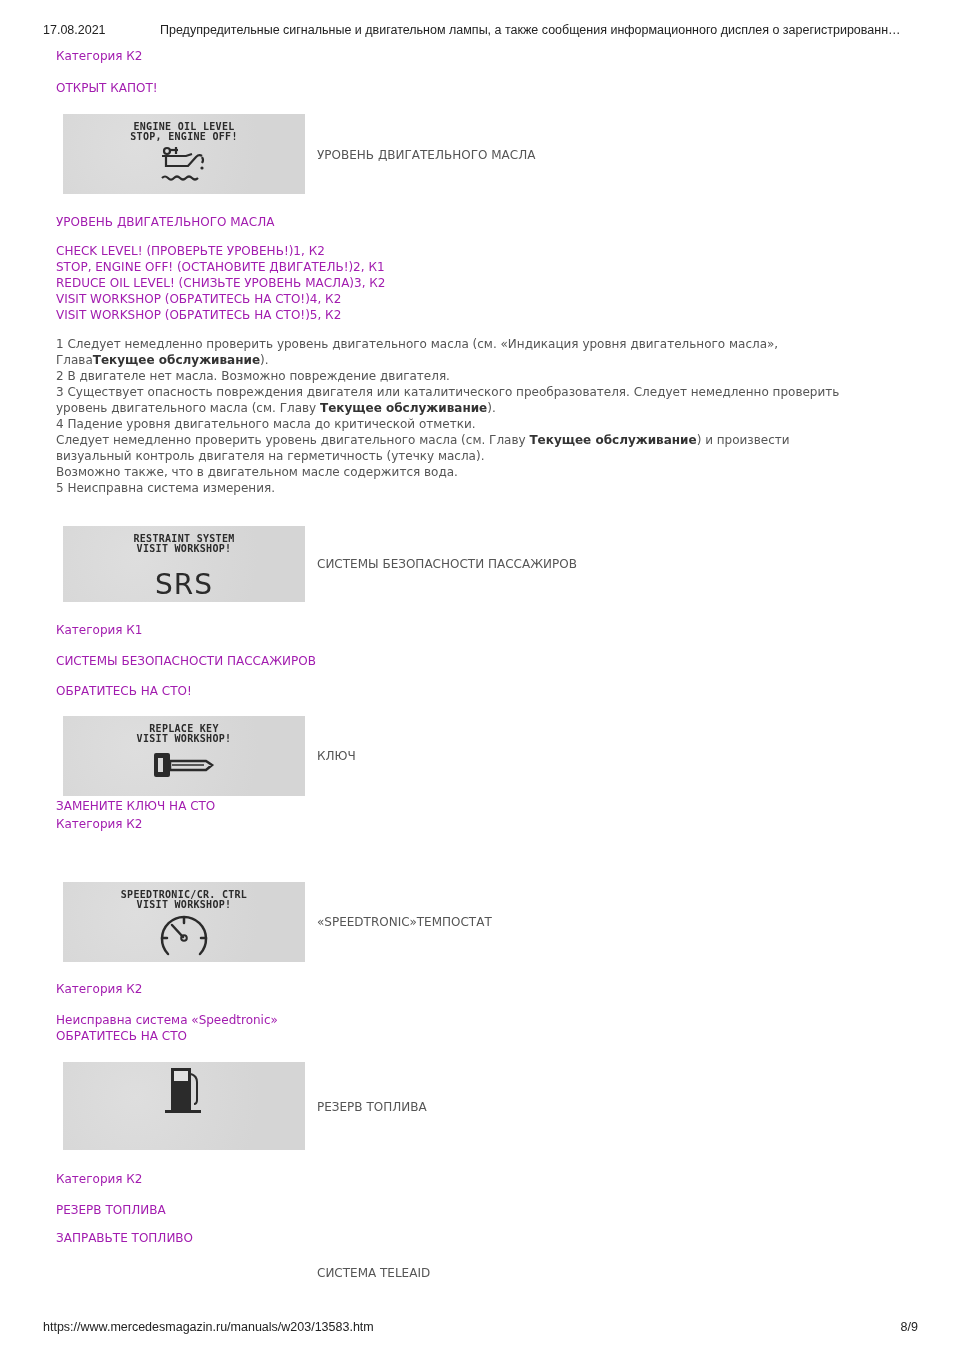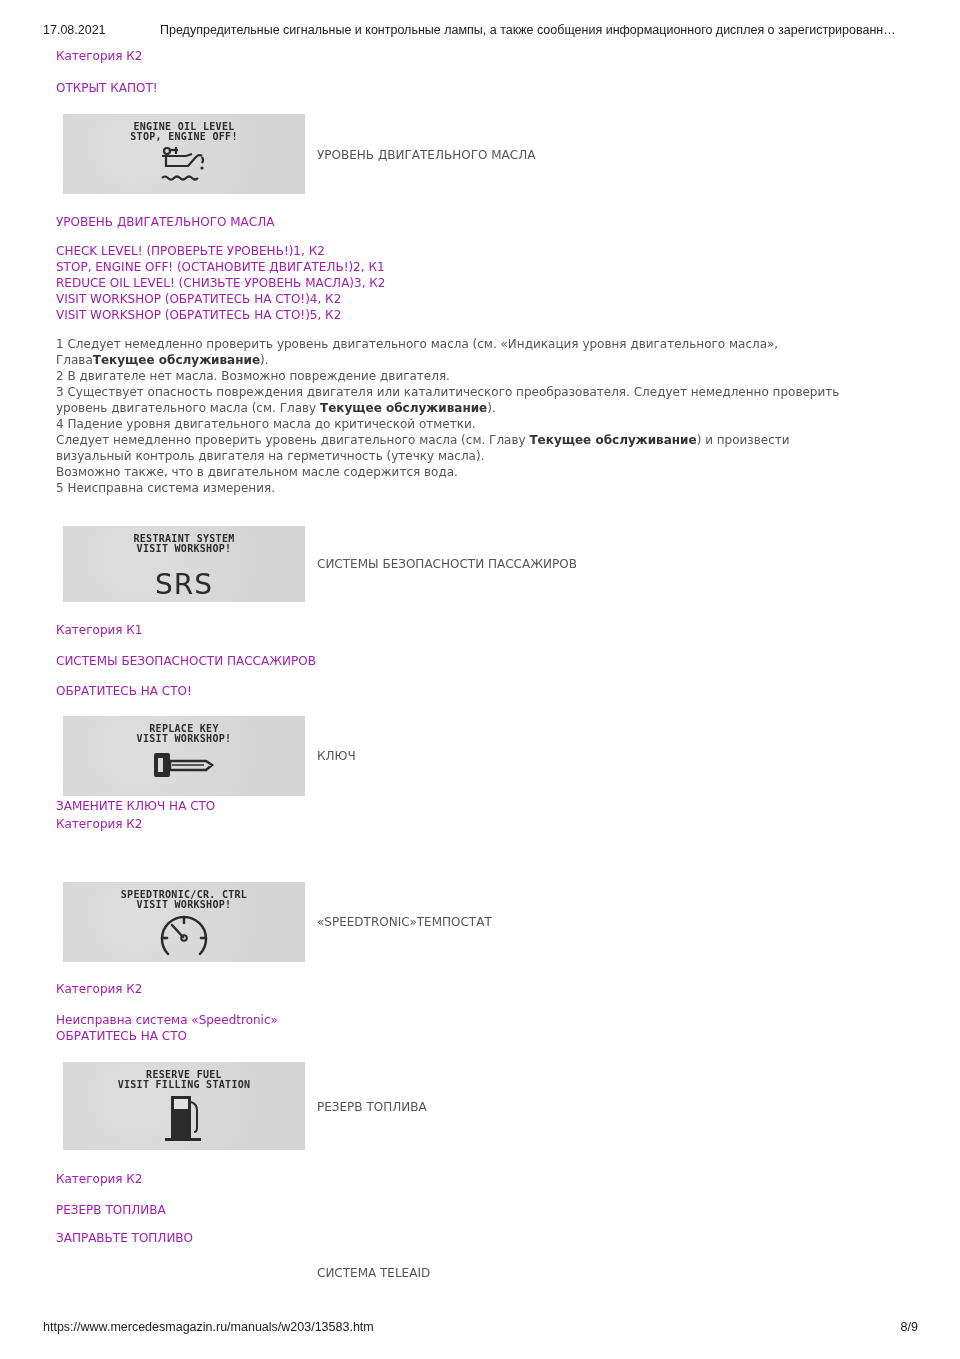--- a/index.html
+++ b/index.html
@@ -36,21 +36,21 @@
     .lcd .line { font-size: 10px; line-height: 10px; letter-spacing: 0.3px; font-weight: bold; }
     .lcd .lines { padding-top: 8px; }
     .lcd .icon { display: block; margin: 2px auto 0; }
     .lcd .srs { font-family: "DejaVu Sans", sans-serif; font-size: 28px; line-height: 30px; color: #2b2b2b; letter-spacing: 1px; margin-top: 16px; }
   </style>
 </head>
 <body>
 
 <div class="print-header">
   <span class="date">17.08.2021</span>
-  <span class="title">Предупредительные сигнальные и контрольные лампы, а также сообщения информационного дисплея о зарегистрированн…</span>
+  <span class="title">Предупредительные сигнальные и двигательном лампы, а также сообщения информационного дисплея о зарегистрированн…</span>
 </div>
 
 <div class="t" style="top:48px">Категория К2</div>
 <div class="t" style="top:80px">ОТКРЫТ КАПОТ!</div>
 
 <div class="lcd" style="top:114px">
   <div class="lines">
     <div class="line">ENGINE OIL LEVEL</div>
     <div class="line">STOP, ENGINE OFF!</div>
   </div>
@@ -129,24 +129,20 @@
     </g>
     <circle cx="28" cy="26" r="2.8" fill="none" stroke="#2b2b2b" stroke-width="2"></circle>
   </svg>
 </div>
 <div class="side-label" style="top:915px">«SPEEDTRONIC»ТЕМПОСТАТ</div>
 <div class="t" style="top:981px">Категория К2</div>
 <div class="t" style="top:1012px">Неисправна система «Speedtronic»</div>
 <div class="t" style="top:1028px">ОБРАТИТЕСЬ НА СТО</div>
 
 <div class="lcd" style="top:1062px; height:88px">
-  <div class="lines">
-    <div class="line">RESERVE FUEL</div>
-    <div class="line">VISIT FILLING STATION</div>
-  </div>
   <svg class="icon" width="46" height="50" viewBox="0 0 46 50" style="margin-top:4px">
     <rect x="10" y="2" width="20" height="42" fill="#2b2b2b"></rect>
     <rect x="13" y="5" width="14" height="10" fill="#e2e2e2"></rect>
     <rect x="4" y="44" width="36" height="3" fill="#2b2b2b"></rect>
     <path d="M30 8 q6 2 6 8 v18 q0 4 -3 4" fill="none" stroke="#2b2b2b" stroke-width="2"></path>
   </svg>
 </div>
 <div class="side-label" style="top:1100px">РЕЗЕРВ ТОПЛИВА</div>
 <div class="t" style="top:1171px">Категория К2</div>
 <div class="t" style="top:1202px">РЕЗЕРВ ТОПЛИВА</div>

